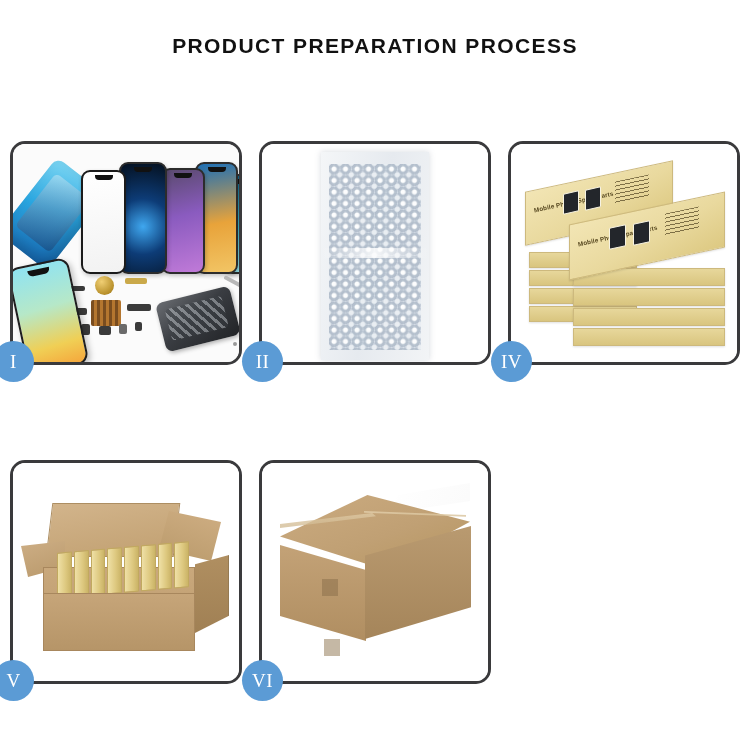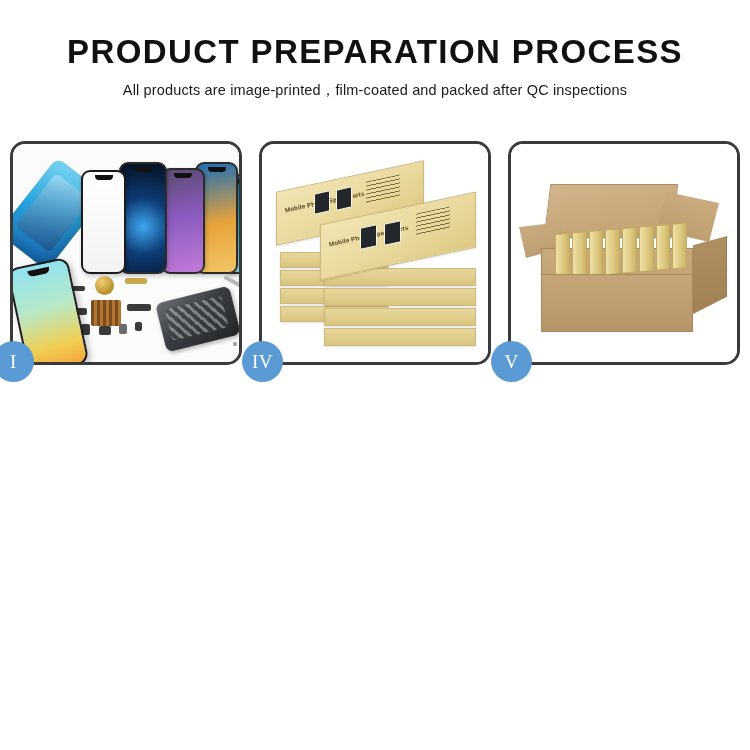--- a/index.html
+++ b/index.html
@@ -23,21 +23,21 @@
   .header {
     position: absolute;
     top: 34px;
     left: 0;
     width: 750px;
     text-align: center;
   }
 
   .title {
     font-family: "Liberation Sans", sans-serif;
-    font-size: 33px;
+    font-size: 21px;
     font-weight: 700;
     letter-spacing: 1.4px;
     color: #111111;
     line-height: 1.1;
     white-space: nowrap;
   }
 
   .subtitle {
     margin-top: 11px;
     font-family: "Liberation Sans", sans-serif;
@@ -401,21 +401,20 @@
     clip-path: polygon(10% 40%, 100% 0, 100% 60%, 0 100%);
   }
 </style>
 </head>
 <body>
 
 <div id="page">
 
   <div class="header">
     <div class="title">PRODUCT PREPARATION PROCESS</div>
-    <div class="subtitle">All products are image-printed，film-coated and packed after QC inspections</div>
   </div>
 
   <div class="grid">
 
     <div class="panel">
       <div class="panel-inner p1">
         <div class="film"></div>
         <div class="fan">
           <div class="ph ph5">
               <span class="notch"></span>
@@ -447,20 +446,29 @@
           <div class="backshell"></div>
 
           <span class="pt" style="left:168px;top:70px;width:4px;height:4px;border-radius:50%;background:#999;"></span>
           <span class="pt" style="left:158px;top:8px;width:22px;height:4px;background:#b8b8b8;transform:rotate(28deg);"></span>
         </div>
         <div class="bigphone"></div>
       </div>
       <div class="badge">I</div>
     </div>
 
+    <div class="panel">
+      <div class="panel-inner p2">
+        <div class="wrapstrip">
+          <div class="bubbles"></div>
+          <div class="wrapsheen"></div>
+        </div>
+      </div>
+      <div class="badge">II</div>
+    </div>
 
 
     <div class="panel">
       <div class="panel-inner p4">
         <div class="stack">
 
           <span class="bx bx-side" style="left:12px;top:96px;width:108px;height:16px;"></span>
           <span class="bx bx-side" style="left:12px;top:114px;width:108px;height:16px;"></span>
           <span class="bx bx-side" style="left:12px;top:132px;width:108px;height:16px;"></span>
           <span class="bx bx-side" style="left:12px;top:150px;width:108px;height:16px;"></span>
@@ -501,15 +509,28 @@
           <span class="pk"></span>
           <span class="pk"></span>
           <span class="pk"></span>
         </div>
         <div class="c5front"></div>
         <div class="c5right"></div>
       </div>
       <div class="badge">V</div>
     </div>
 
+    <div class="panel">
+      <div class="panel-inner p6">
+        <div class="sheen6"></div>
+        <div class="c6top"></div>
+        <div class="c6left"></div>
+        <div class="c6right"></div>
+        <div class="tape6"></div>
+        <div class="tape6b"></div>
+        <div class="tab6a"></div>
+        <div class="tab6b"></div>
+      </div>
+      <div class="badge">VI</div>
+    </div>
 
   </div>
 </div>
 
 </body></html>

